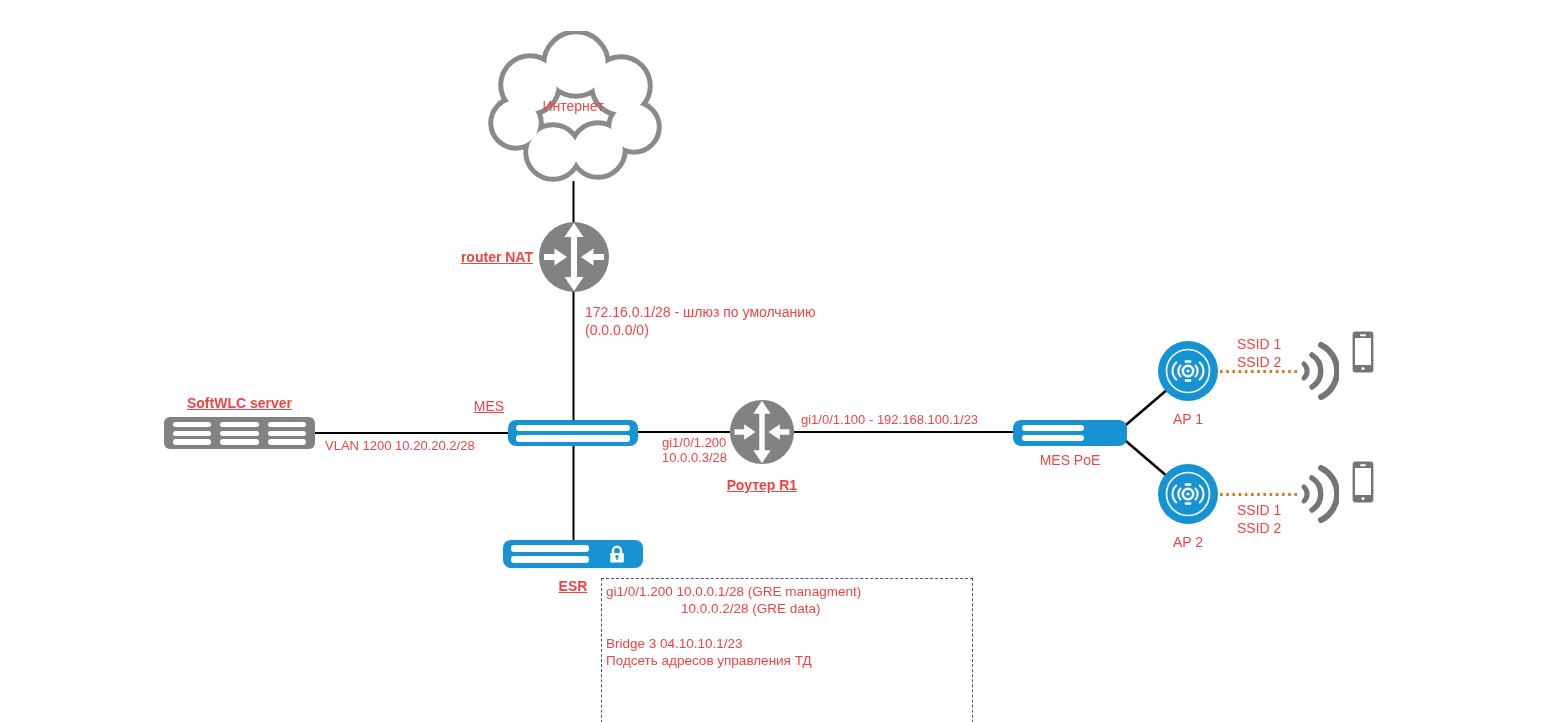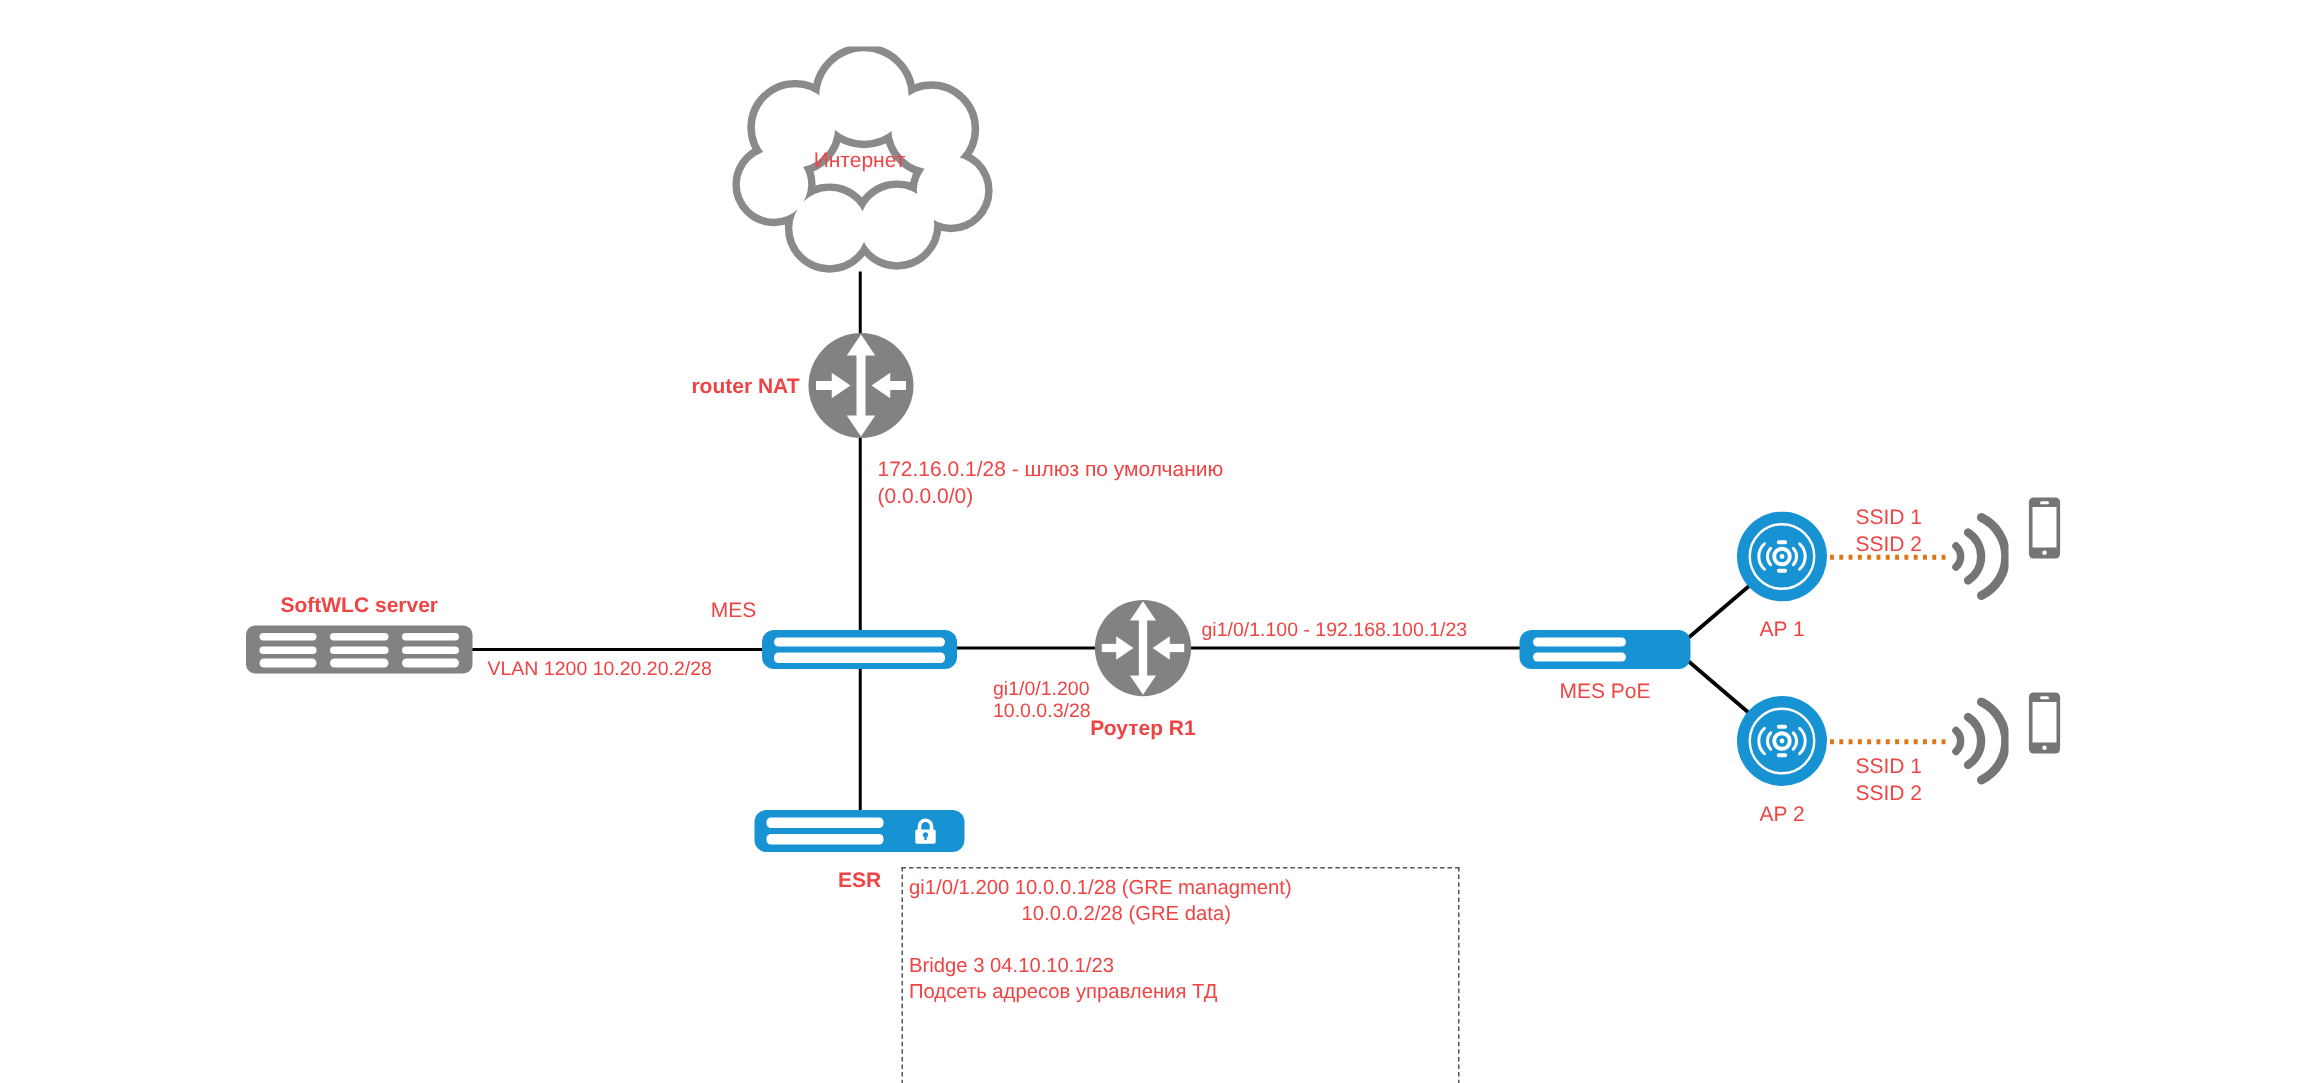--- a/index.html
+++ b/index.html
@@ -2,21 +2,21 @@
 <html><head>
 <meta charset="utf-8">
 <style>
   html,body{margin:0;padding:0;background:#fff;}
   .canvas{
     position:relative;width:1545px;height:722px;background:#fff;overflow:hidden;
     font-family:"Liberation Sans",sans-serif;color:#ef4444;margin-top:28px;
   }
   .abs{position:absolute;}
   .label{font-size:14px;line-height:17px;white-space:nowrap;}
-  .bold{font-weight:bold;}
+  .bold{font-weight:bold;text-decoration:underline;}
   .small{font-size:13px;line-height:14.5px;}
   .center{text-align:center;}
   .right{text-align:right;}
 
   
   .switchbox{position:absolute;background:#1793d3;border-radius:8px;}
   .slot{position:absolute;background:#fff;border-radius:3px;}
 
   
   .server{
@@ -105,37 +105,37 @@
     <div class="bay"></div>
     <div class="bay"></div>
     <div class="bay"></div>
   </div>
   <div class="abs label bold center" style="left:164px;top:367px;width:151px;">SoftWLC server</div>
 
   <div class="switchbox" style="left:508px;top:392px;width:130px;height:26px;">
     <div class="slot" style="left:8px;right:8px;top:4.5px;height:6.5px;"></div>
     <div class="slot" style="left:8px;right:8px;top:15px;height:6.5px;"></div>
   </div>
-  <div class="abs label center" style="left:461px;top:370px;width:56px;">MES</div>
+  <div class="abs label center" style="left:461px;top:370px;width:56px;text-decoration:underline;">MES</div>
 
   <div class="abs label small" style="left:325px;top:411px;">VLAN 1200 10.20.20.2/28</div>
 
   <svg class="router" style="left:729px;top:371px;" width="66" height="66" viewBox="0 0 72 72">
     <circle cx="36" cy="36" r="35" fill="#828282"></circle>
     <rect x="33" y="13" width="6" height="46" fill="#fff"></rect>
     <polygon points="36,2 26.5,16 45.5,16" fill="#fff"></polygon>
     <polygon points="36,70 26.5,56 45.5,56" fill="#fff"></polygon>
     <rect x="6" y="33" width="11" height="6" fill="#fff"></rect>
     <polygon points="29,36 16.5,27.5 16.5,44.5" fill="#fff"></polygon>
     <rect x="55" y="33" width="11" height="6" fill="#fff"></rect>
     <polygon points="43,36 55.5,27.5 55.5,44.5" fill="#fff"></polygon>
   </svg>
   <div class="abs label bold center" style="left:712px;top:449px;width:100px;">Роутер R1</div>
 
-  <div class="abs label small" style="left:662px;top:424px;">
+  <div class="abs label small" style="left:662px;top:408px;">
     <div>gi1/0/1.200</div>
     <div>10.0.0.3/28</div>
   </div>
 
   <div class="abs label small" style="left:801px;top:385px;">gi1/0/1.100 - 192.168.100.1/23</div>
 
   <div class="switchbox" style="left:1013px;top:392px;width:114px;height:26px;">
     <div class="slot" style="left:9px;width:62px;top:4.5px;height:6px;"></div>
     <div class="slot" style="left:9px;width:62px;top:15px;height:6px;"></div>
   </div>

